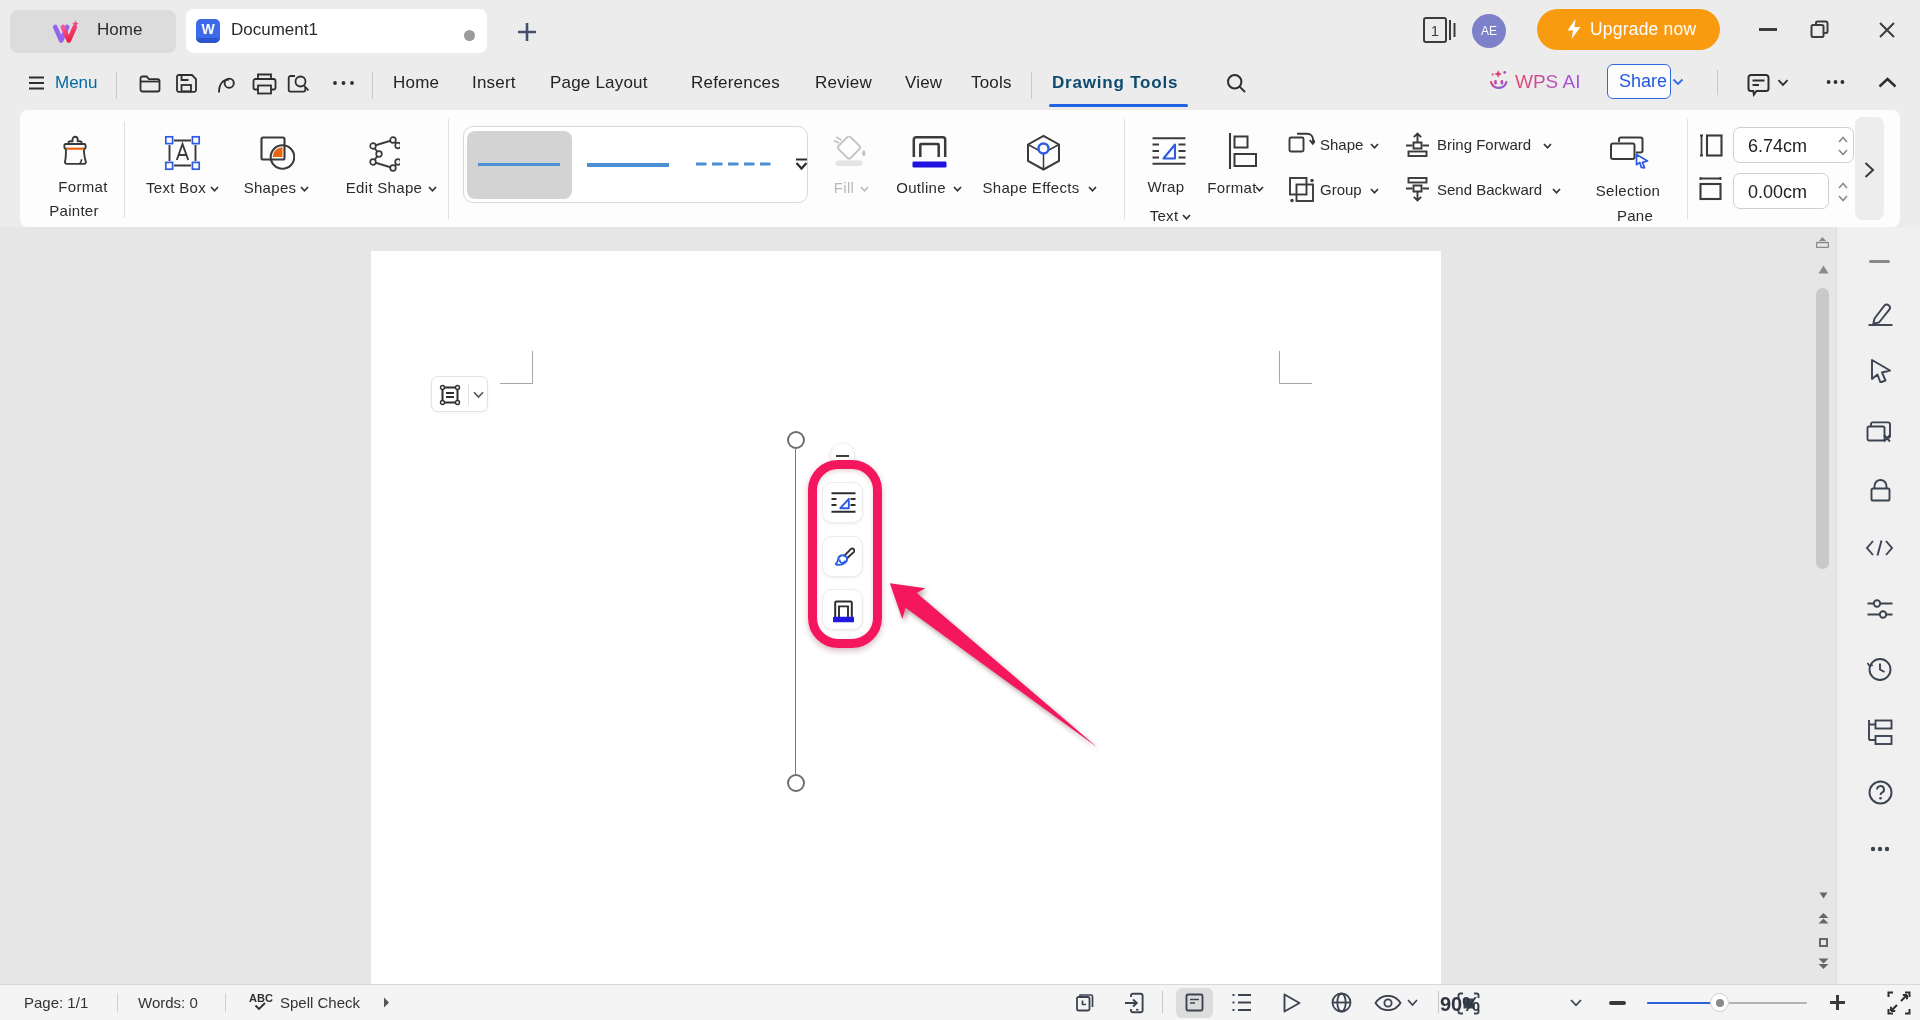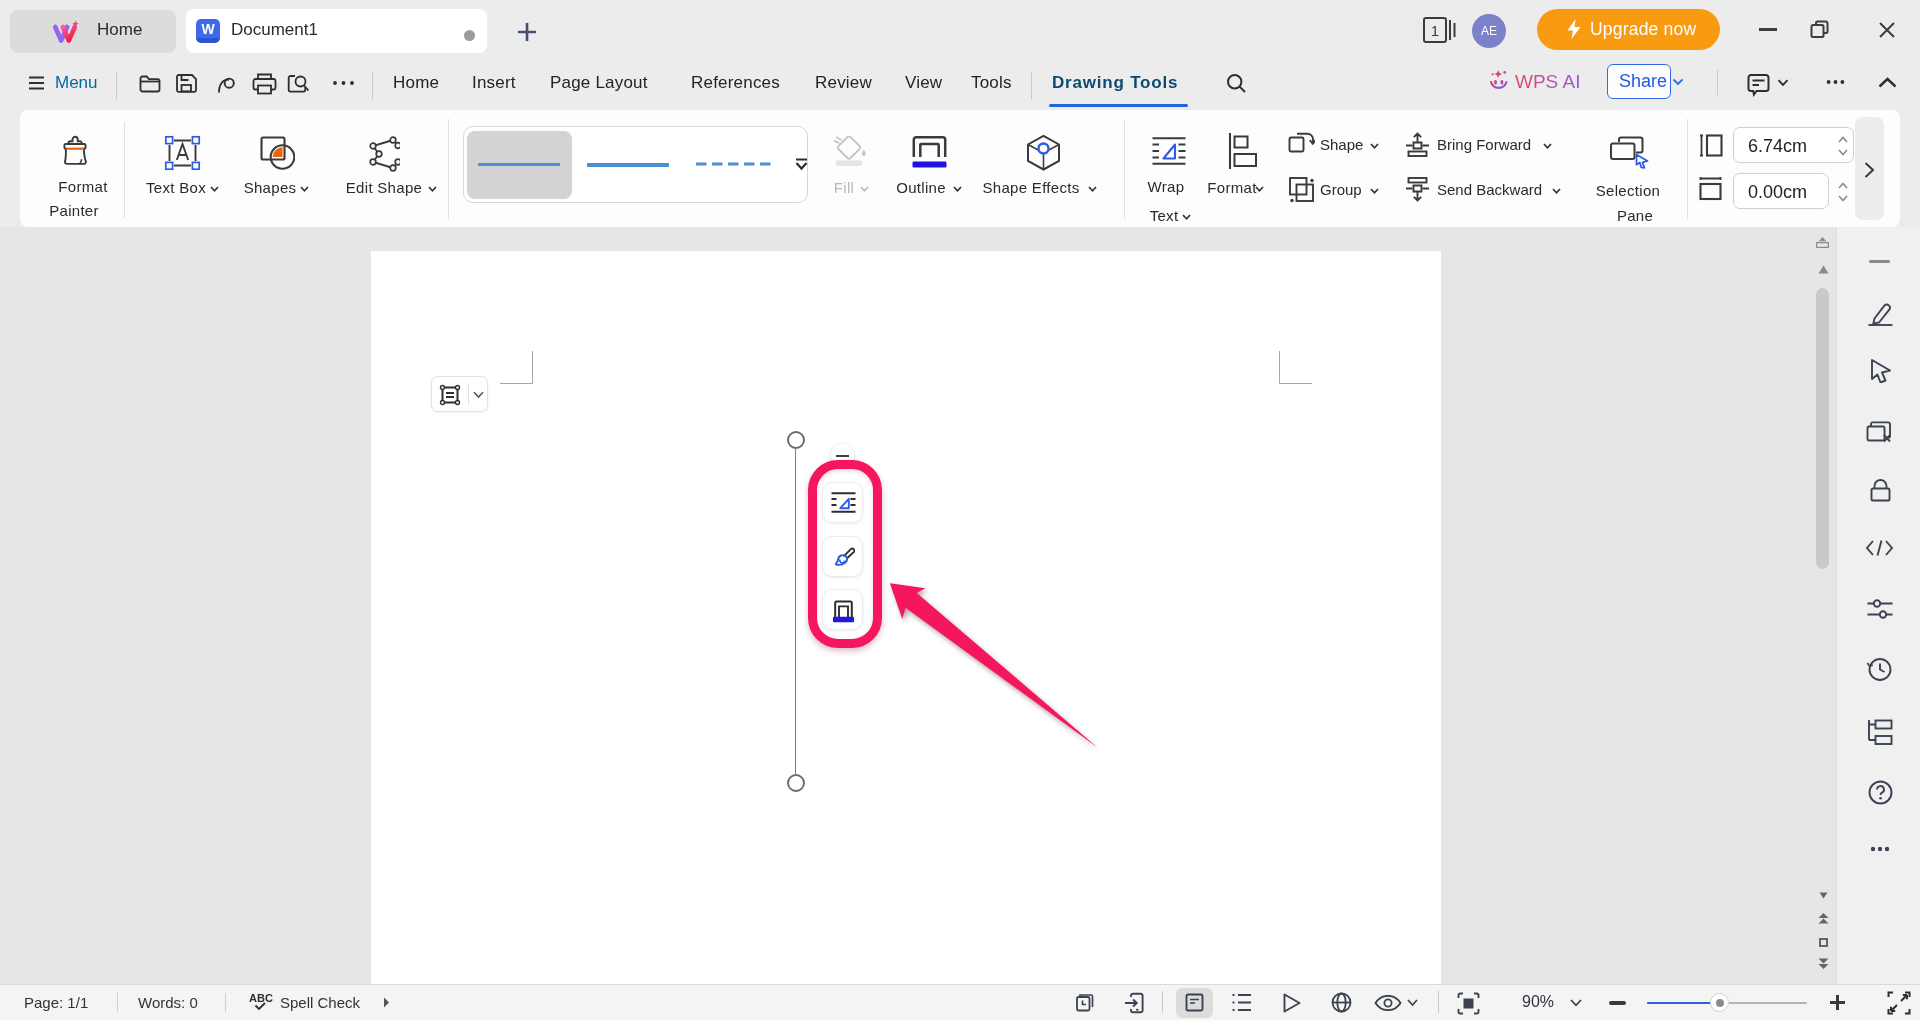--- a/index.html
+++ b/index.html
@@ -559,21 +559,21 @@
       <circle cx="14" cy="8" r="3.6" fill="none" stroke="#3c4350" stroke-width="1.8"></circle>
     </svg>
     <svg class="abs" style="left:1407px; top:14px;" width="11" height="8" viewBox="0 0 11 8">
         <path d="M1 1 L5.5 6 L10 1" fill="none" stroke="#3c4350" stroke-width="1.7"></path>
       </svg>
     <div class="vsep" style="left:1438px; top:6px; height:22px; background:#c8c8c8;"></div>
     <svg class="abs" style="left:1457px; top:7px;" width="23" height="23" viewBox="0 0 23 23">
       <path d="M1.5 6 V3.3 A1.8 1.8 0 0 1 3.3 1.5 H6 M17 1.5 h2.7 a1.8 1.8 0 0 1 1.8 1.8 V6 M21.5 17 v2.7 a1.8 1.8 0 0 1 -1.8 1.8 H17 M6 21.5 H3.3 a1.8 1.8 0 0 1 -1.8-1.8 V17" fill="none" stroke="#3c4350" stroke-width="1.9"></path>
       <rect x="6.5" y="6.5" width="10" height="10" fill="#3c4350"></rect>
     </svg>
-    <span class="abs" style="left:1522px; top:8px; font-size:16px; color:#2e3440;">90%</span>
+    <span class="abs" style="left:1440px; top:8px; font-size:20px; color:#2e3440;font-weight:bold;">90%</span>
     <svg class="abs" style="left:1570px; top:14px;" width="12" height="8" viewBox="0 0 12 8">
         <path d="M1 1 L6 6.3 L11 1" fill="none" stroke="#3c4350" stroke-width="1.8"></path>
       </svg>
     <div class="abs" style="left:1609px; top:16px; width:17px; height:3.6px; background:#3a3a3a; border-radius:2px;"></div>
     <div class="abs" style="left:1647px; top:16.5px; width:160px; height:2.6px; background:#b3b3b3; border-radius:2px;"></div>
     <div class="abs" style="left:1647px; top:16.5px; width:73px; height:2.6px; background:#2e62dc; border-radius:2px;"></div>
     <div class="abs" style="left:1710px; top:8px; width:19px; height:19px; background:#fff; border:1px solid #d2d2d2; border-radius:50%;"></div>
     <div class="abs" style="left:1715.5px; top:13.5px; width:8px; height:8px; background:#8a8a8a; border-radius:50%;"></div>
     <svg class="abs" style="left:1829px; top:9px;" width="17" height="17" viewBox="0 0 17 17">
         <path d="M8.5 1 V16 M1 8.5 H16" stroke="#3a3a3a" stroke-width="3" fill="none"></path>

